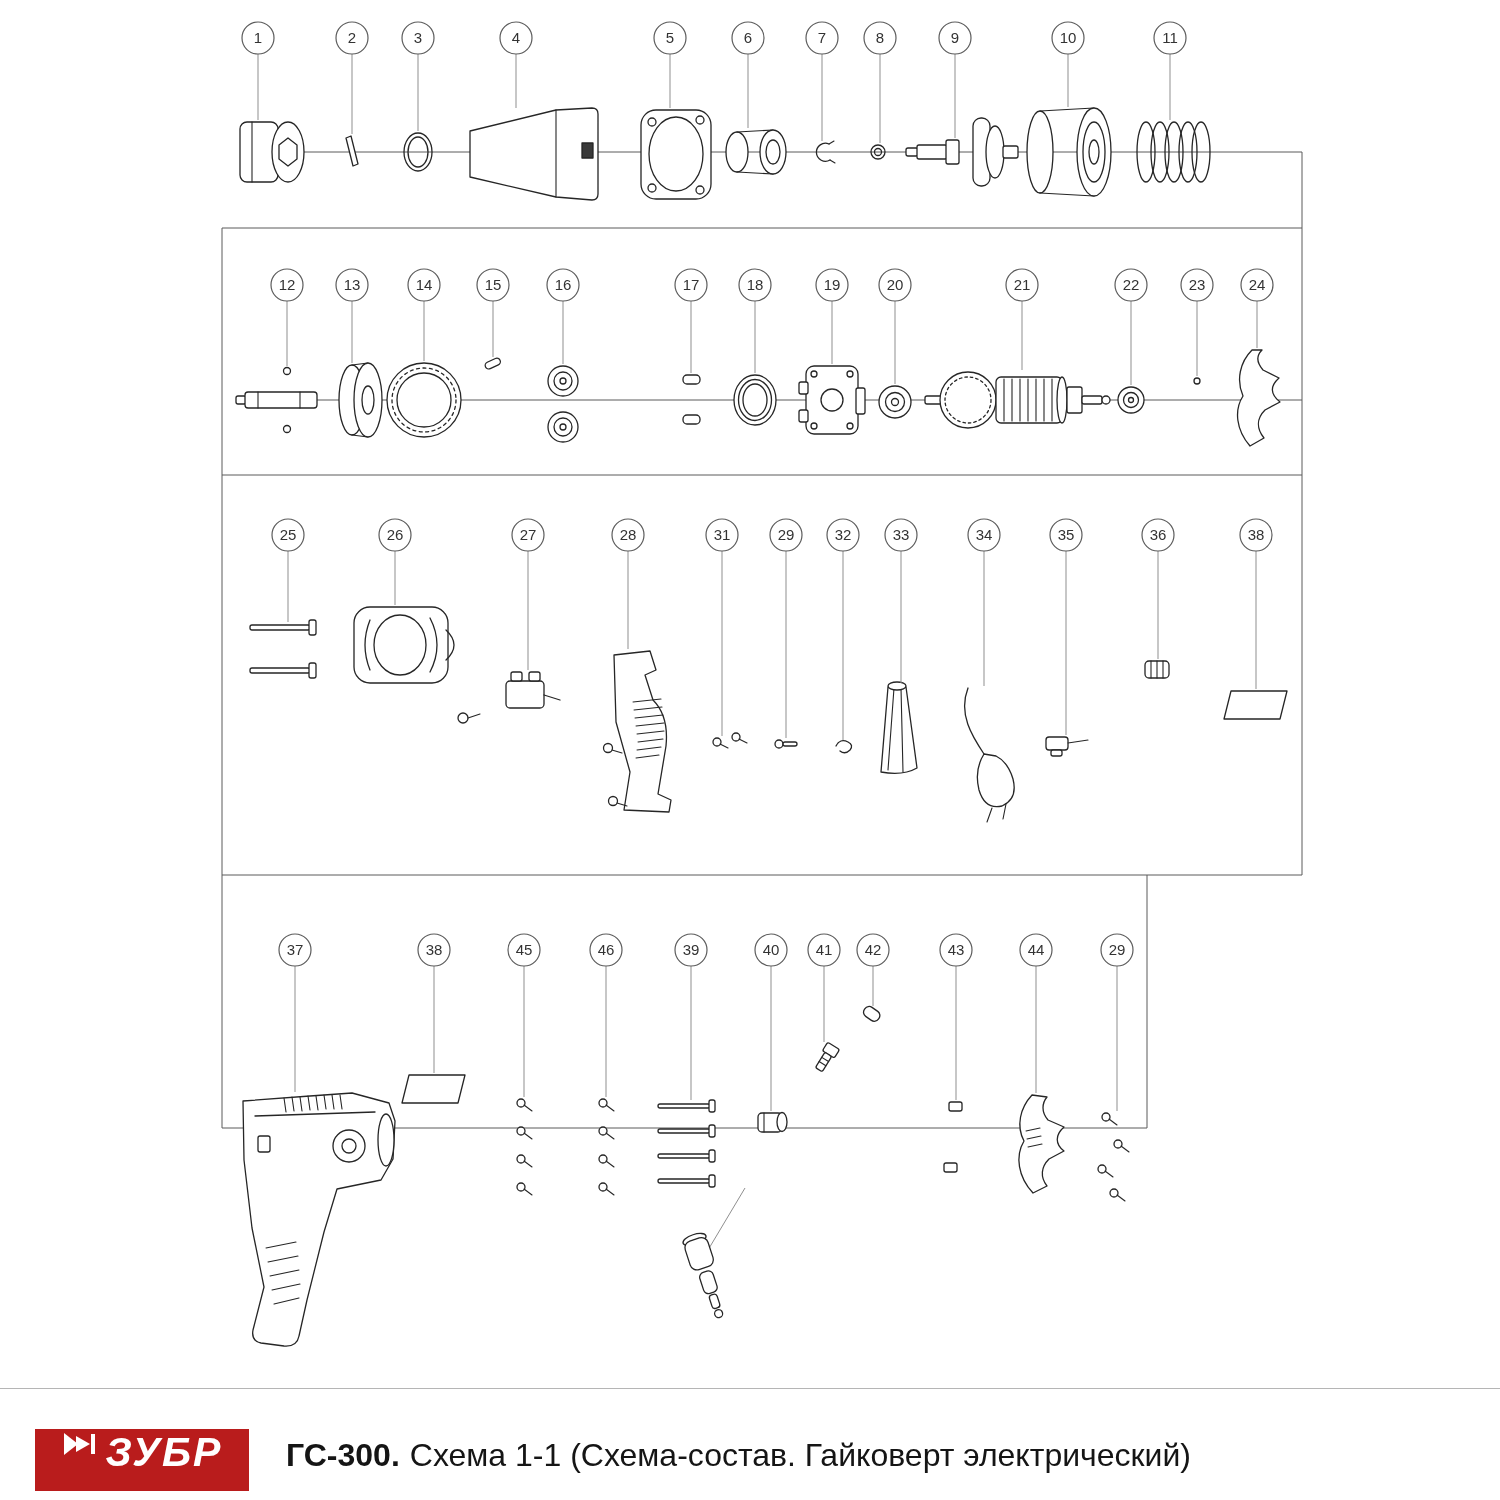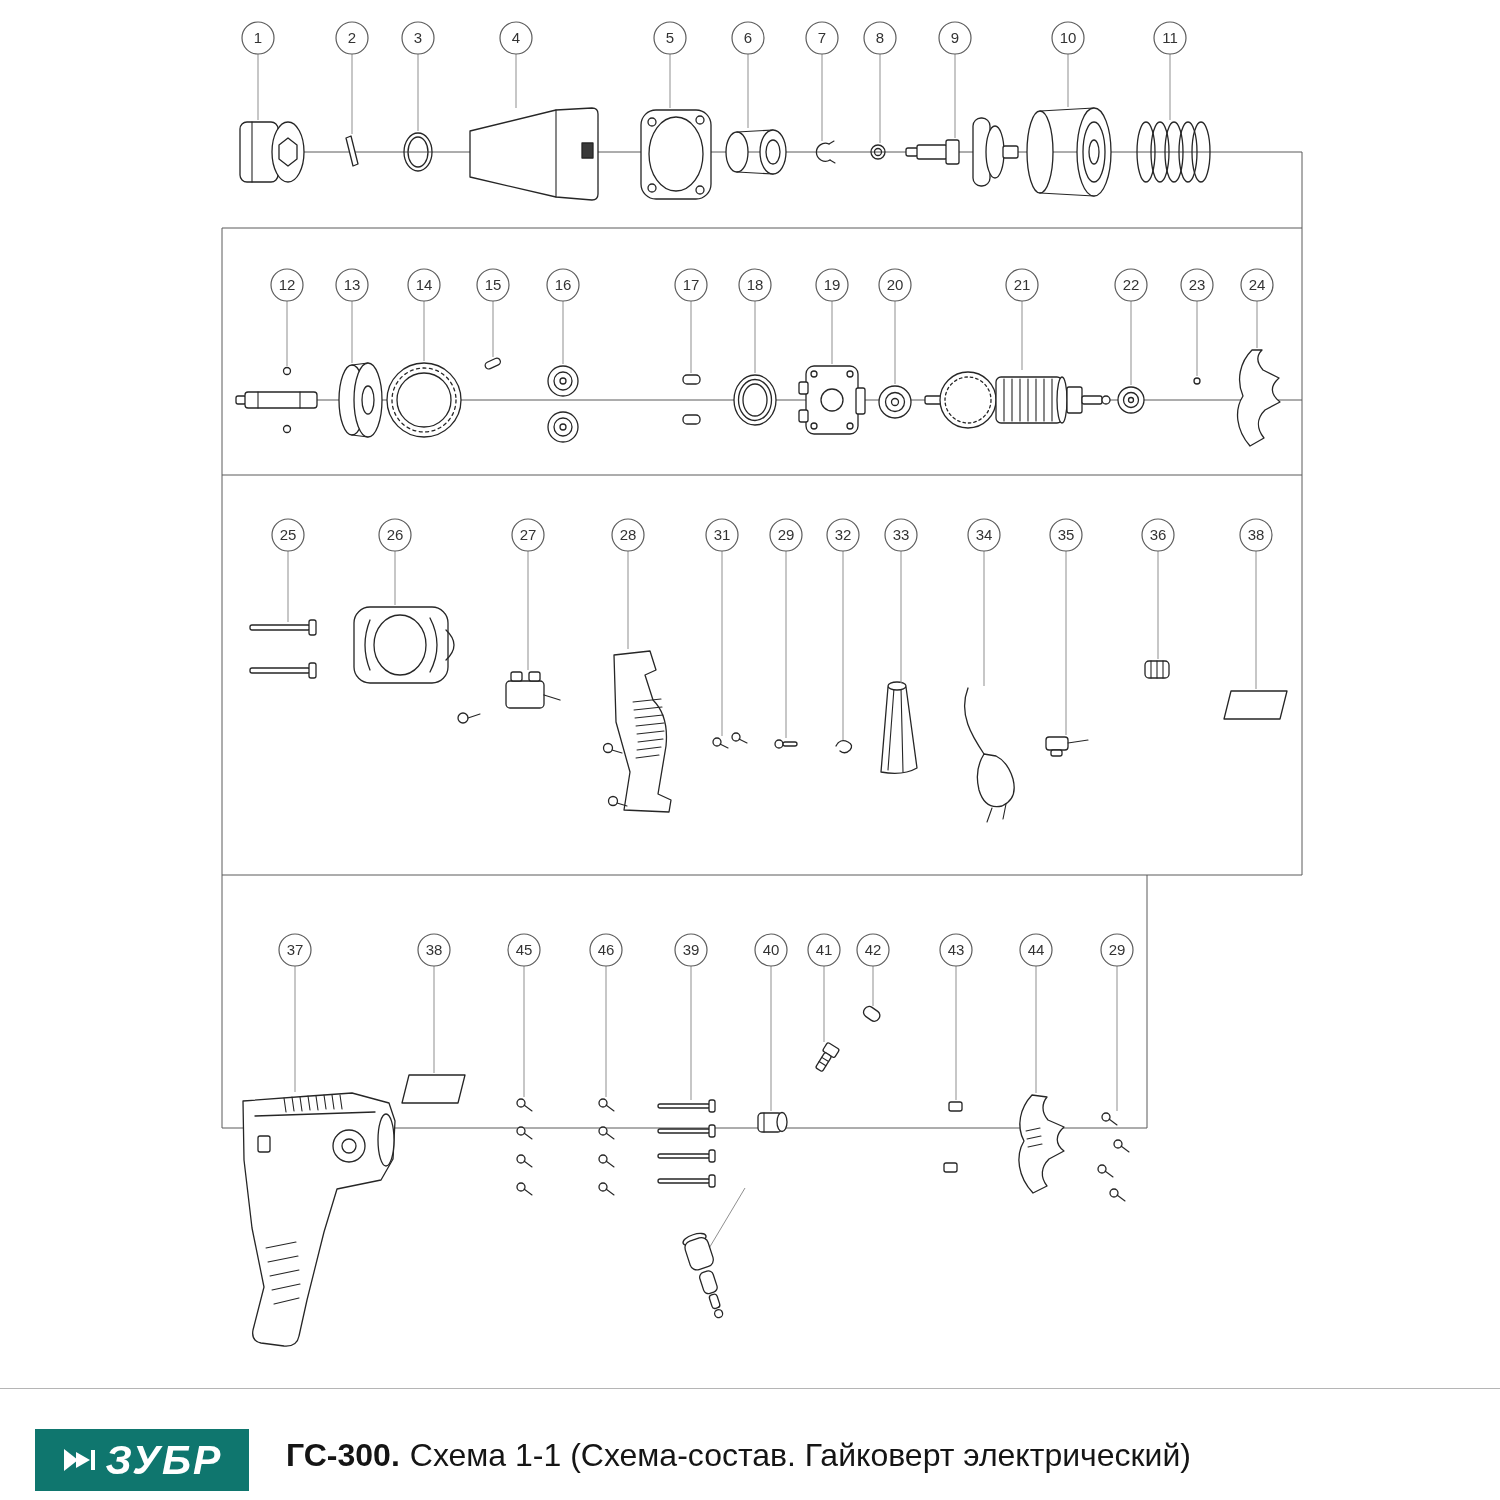--- a/index.html
+++ b/index.html
@@ -8,22 +8,22 @@
   svg#diagram{position:absolute;left:0;top:0;}
   .frame{stroke:#5a5a5a;stroke-width:1;fill:none;}
   .part, .part rect, .part ellipse, .part circle, .part path{fill:#ffffff;stroke:#262626;stroke-width:1.3;stroke-linejoin:round;stroke-linecap:round;}
   .part line{stroke:#262626;stroke-width:1.1;}
   .nofill{fill:none !important;}
   .dark{fill:#3a3a3a !important;}
   .leader{stroke:#8f8f8f;stroke-width:1;fill:none;}
   .callout-circle{fill:#fff;stroke:#5c5c5c;stroke-width:1.2;}
   .callout-num{font-family:"Liberation Sans",sans-serif;font-size:15px;fill:#333;}
   .footer{position:absolute;left:0;top:1388px;width:1500px;height:112px;border-top:1px solid #b5b5b5;background:#fff;}
-  .logo{position:absolute;left:35px;top:40px;width:214px;height:62px;background:#0f766e;color:#fff;
-        display:flex;align-items:center;justify-content:center;gap:10px;}
+  .logo{position:absolute;left:35px;top:40px;width:214px;height:62px;background:#b91c1c;color:#fff;
+        display:flex;justify-content:center;gap:10px;}
   .logo-text{font-weight:bold;font-style:italic;font-size:41px;letter-spacing:2px;}
   .title{position:absolute;left:286px;top:48px;font-size:32px;color:#151515;white-space:nowrap;}
   .model{font-weight:bold;margin-right:10px;}
 </style>
 </head>
 <body>
 
 <div class="page">
 
 <svg id="diagram" width="1500" height="1388" viewBox="0 0 1500 1388">

